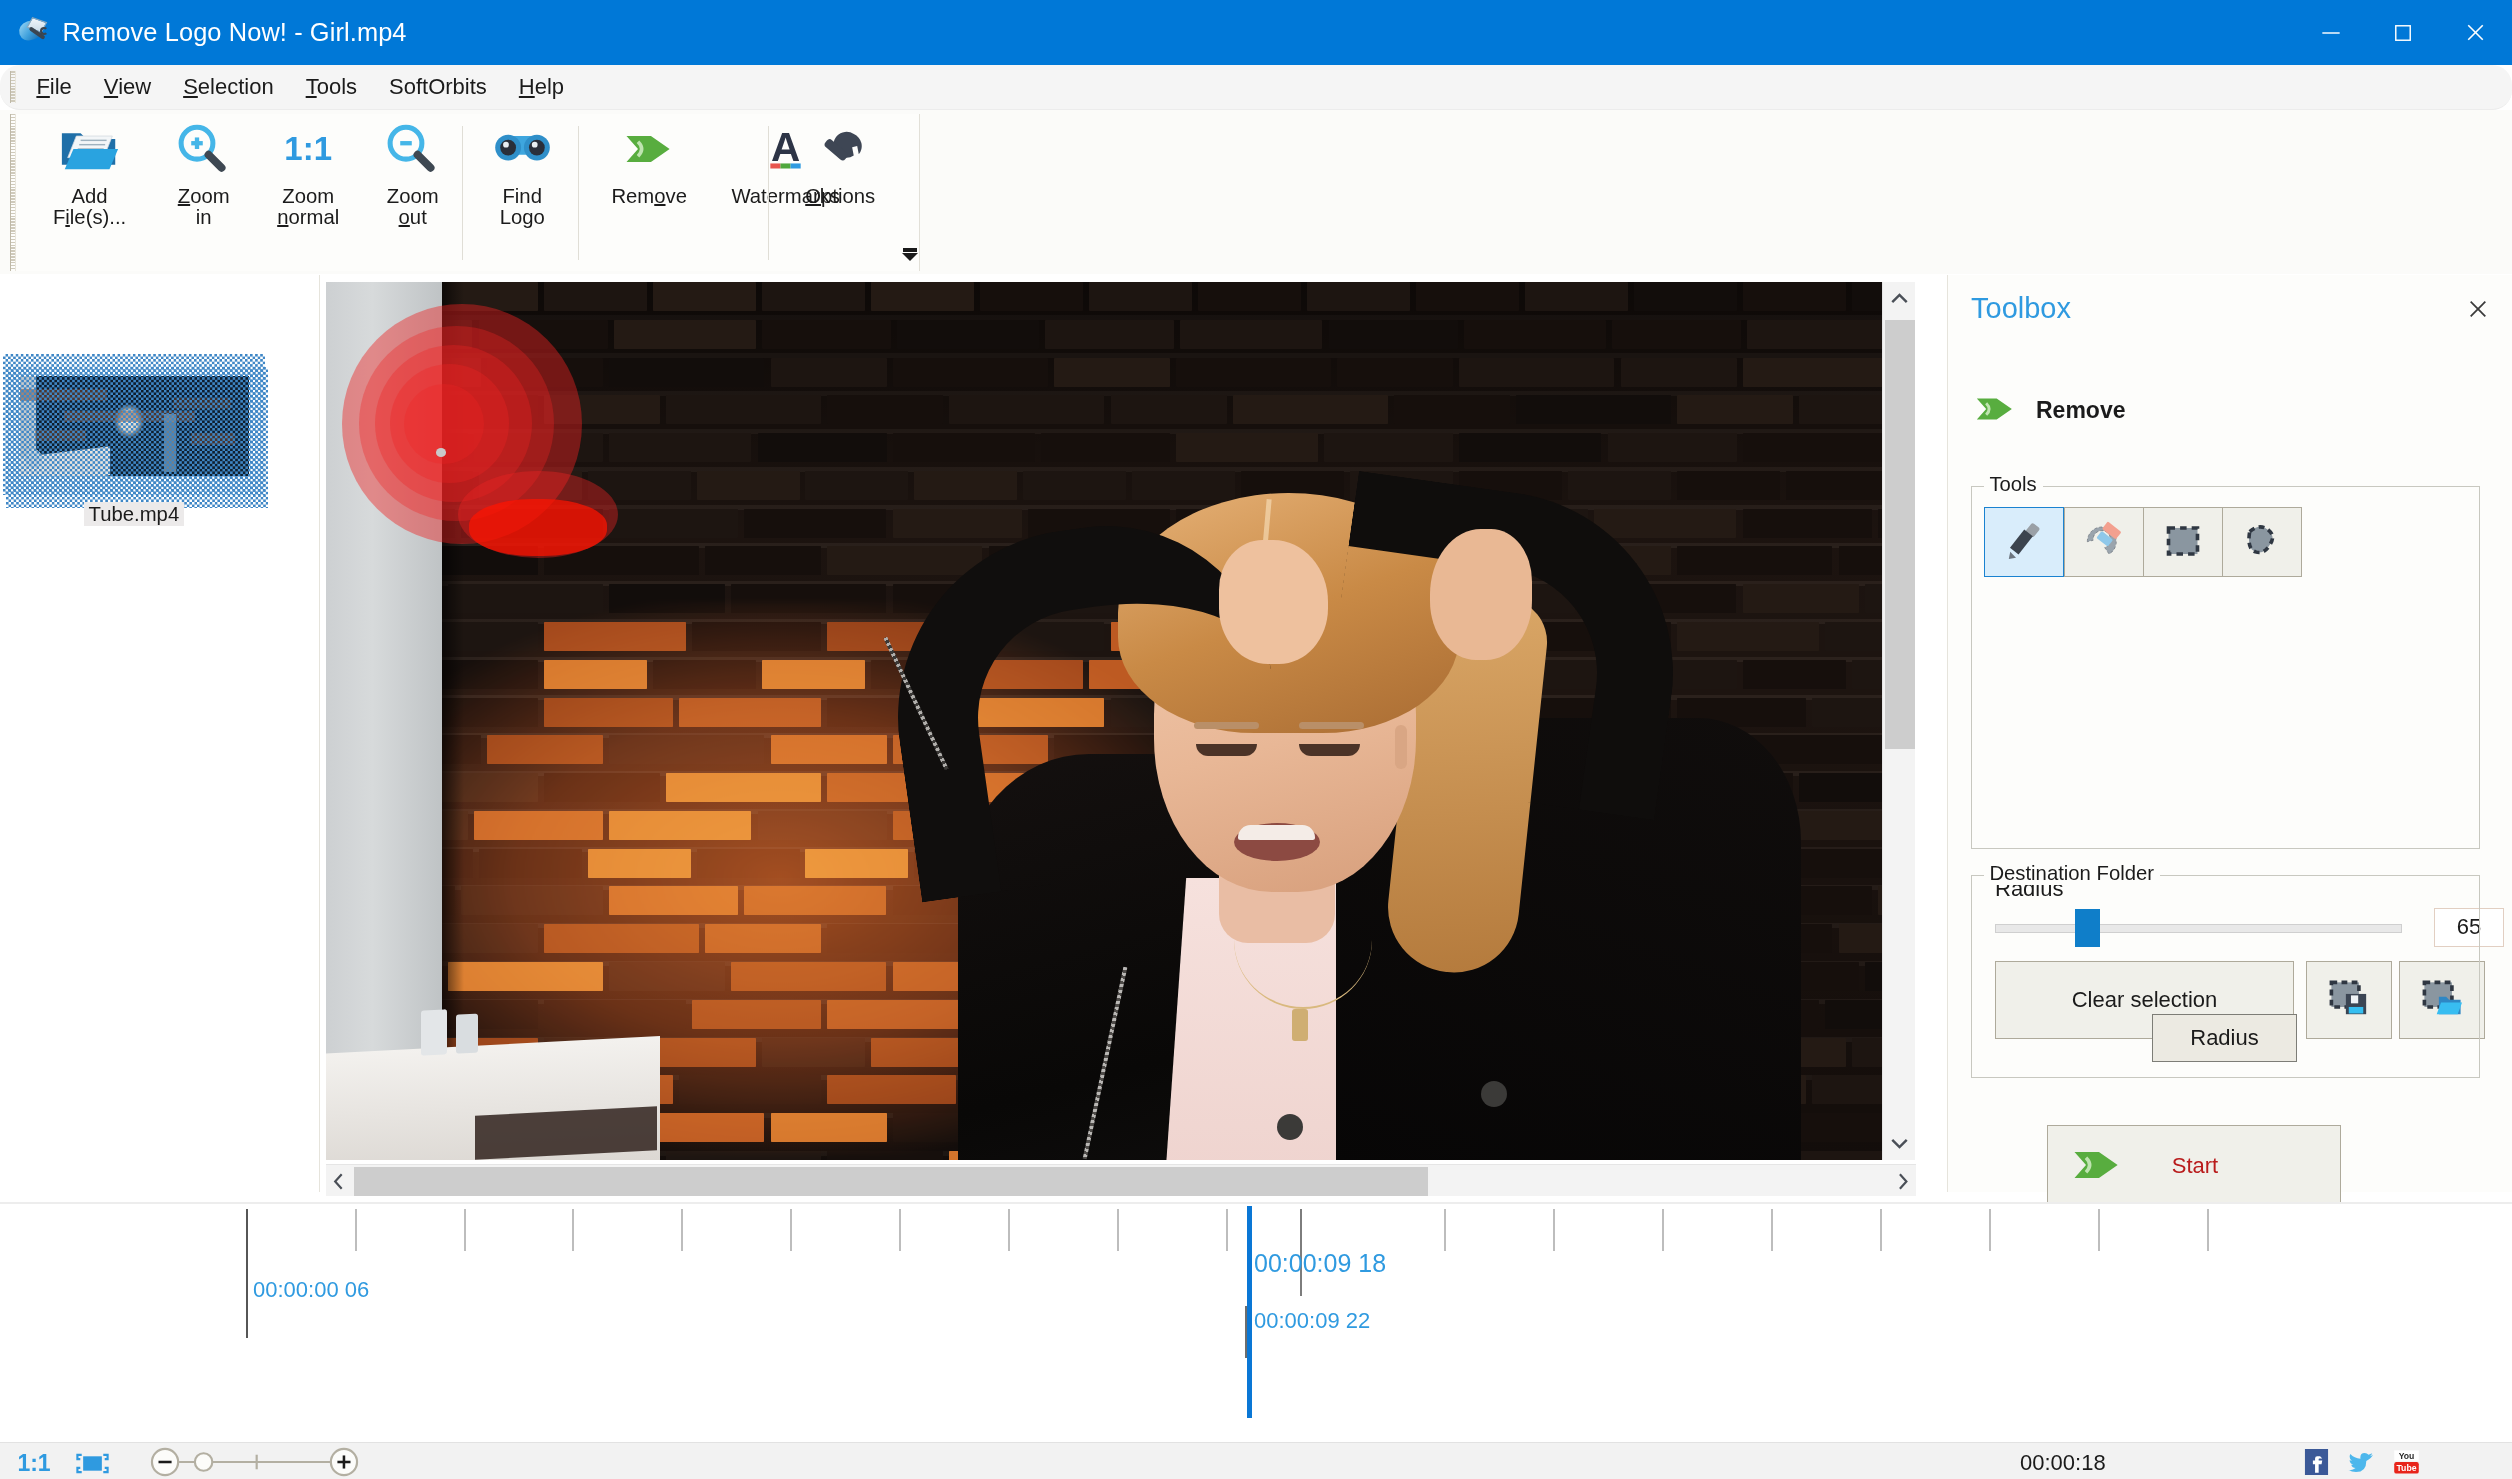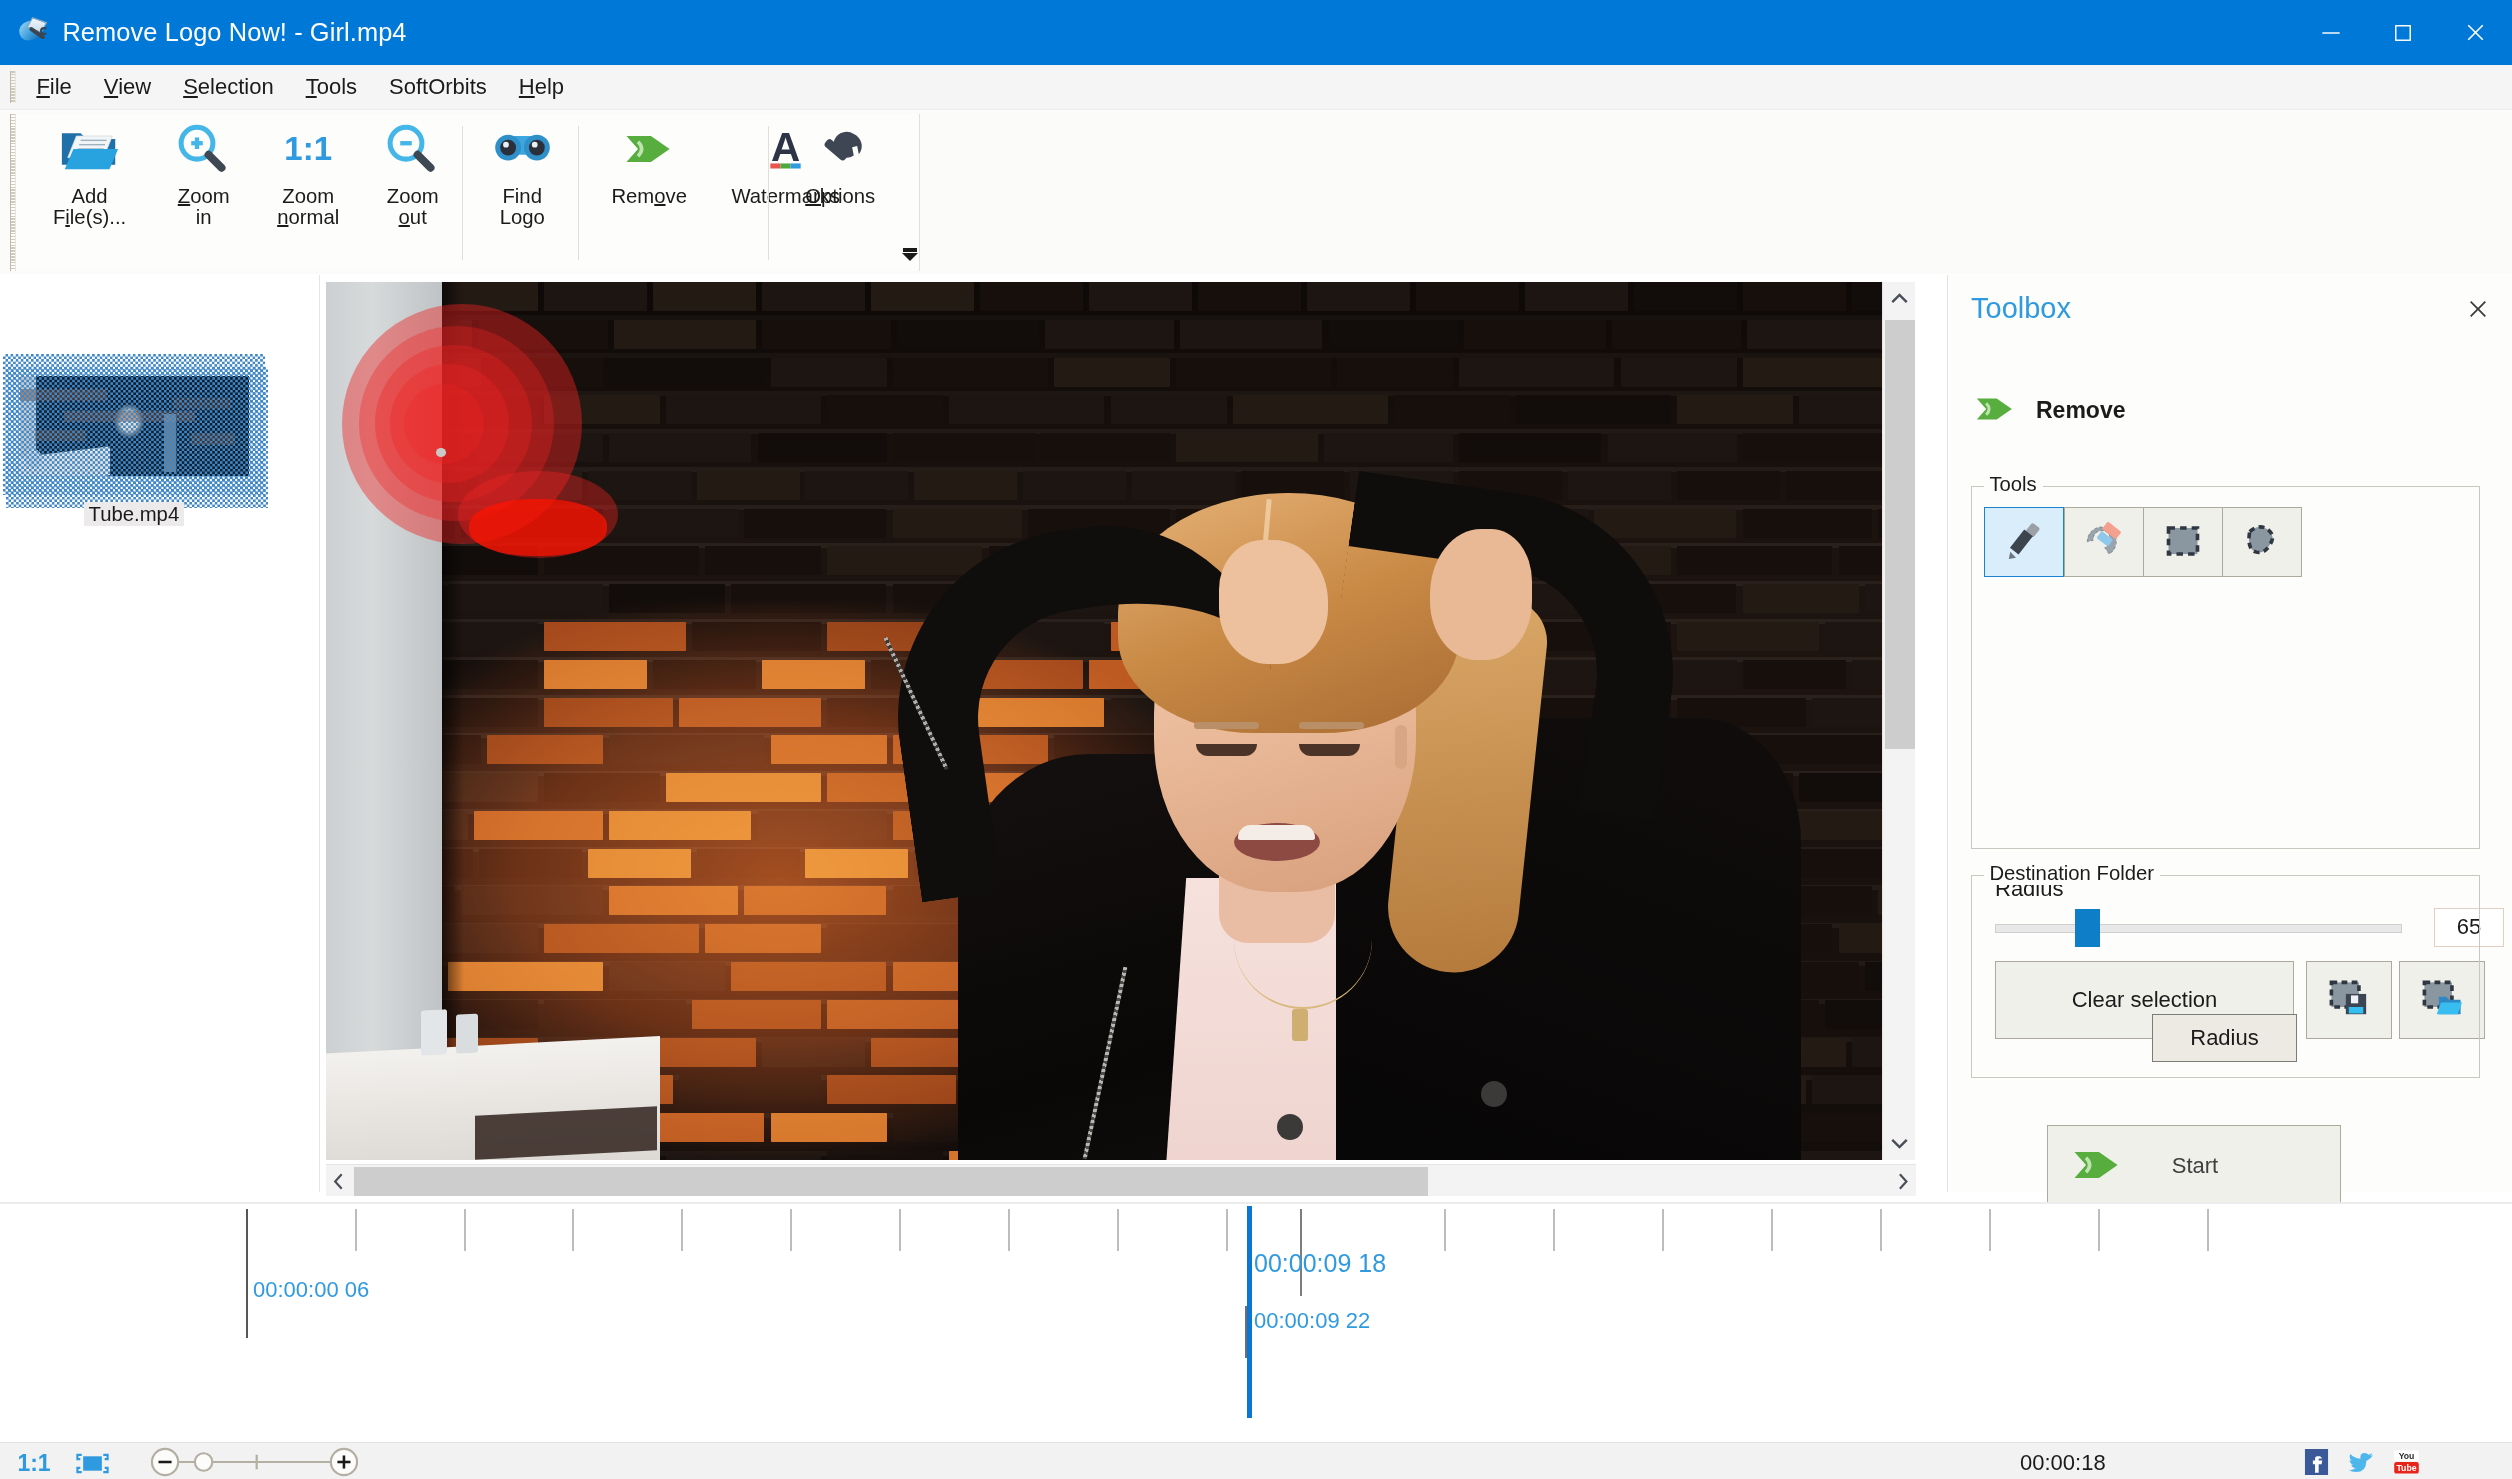--- a/index.html
+++ b/index.html
@@ -48,20 +48,21 @@
   .winbtn svg { display:block; }
   #btn-min { right:145px; }
   #btn-max { right:73px; }
   #btn-close { right:0px; }
 
   
   #menubar {
     position:absolute; left:0; top:65px; width:2512px; height:45px;
     background:#f5f5f5; display:flex; align-items:center;
     border-bottom:0.7px solid #ececec;
+    border-radius:20px;
   }
   #menu-grip { width:5.8px; height:32px; margin-left:10.2px; margin-right:4.4px;
     background:repeating-linear-gradient(to bottom,#cfcabb 0px,#cfcabb 1.5px,#f5f5f5 1.5px,#f5f5f5 2.9px);
     border-left:0.7px solid #bfb9a8; border-right:0.7px solid #e8e5db; flex:none;}
   .menu-item {
     padding:4.4px 16px; font-size:22px; color:#1b1b1b; white-space:nowrap; cursor:default;
   }
   .menu-item u { text-decoration-thickness:1.5px; text-underline-offset:1.5px; }
 
   
@@ -331,21 +332,21 @@
     font-size:22px; color:#1b1b1b;
   }
   #btn-browse {
     position:absolute; left:180px; top:138px; width:145px; height:48px;
     border:0.7px solid #7d7d77; background:#eceae2;
     display:flex; align-items:center; justify-content:center; font-size:22px; color:#1b1b1b;
   }
   #btn-start {
     position:absolute; left:2047px; top:1125px; width:294px; height:81px;
     border:0.7px solid #aeaa9b; background:#f0f0ea;
-    display:flex; align-items:center; font-size:22px; color:#404040;
+    display:flex; align-items:center; font-size:22px; color:#b91c1c;
     overflow:hidden;
   }
   #btn-start .lbl { position:absolute; left:0; width:294px; text-align:center; }
 
   
   #timeline { position:absolute; left:0; top:1202px; width:2512px; height:240px; background:#ffffff; }
   #tl-topline { position:absolute; left:0; top:0; width:2512px; height:1.5px; background:#ededed; }
   #tl-ruler { position:absolute; left:0; top:1.5px; width:2512px; height:138px; background:#ffffff; }
   .tl-tick { position:absolute; top:5.8px; width:1.5px; height:42px; background:#bdbdbd; }
   #tl-zero { position:absolute; left:246px; top:5.8px; width:2.2px; height:129px; background:#565656; }

